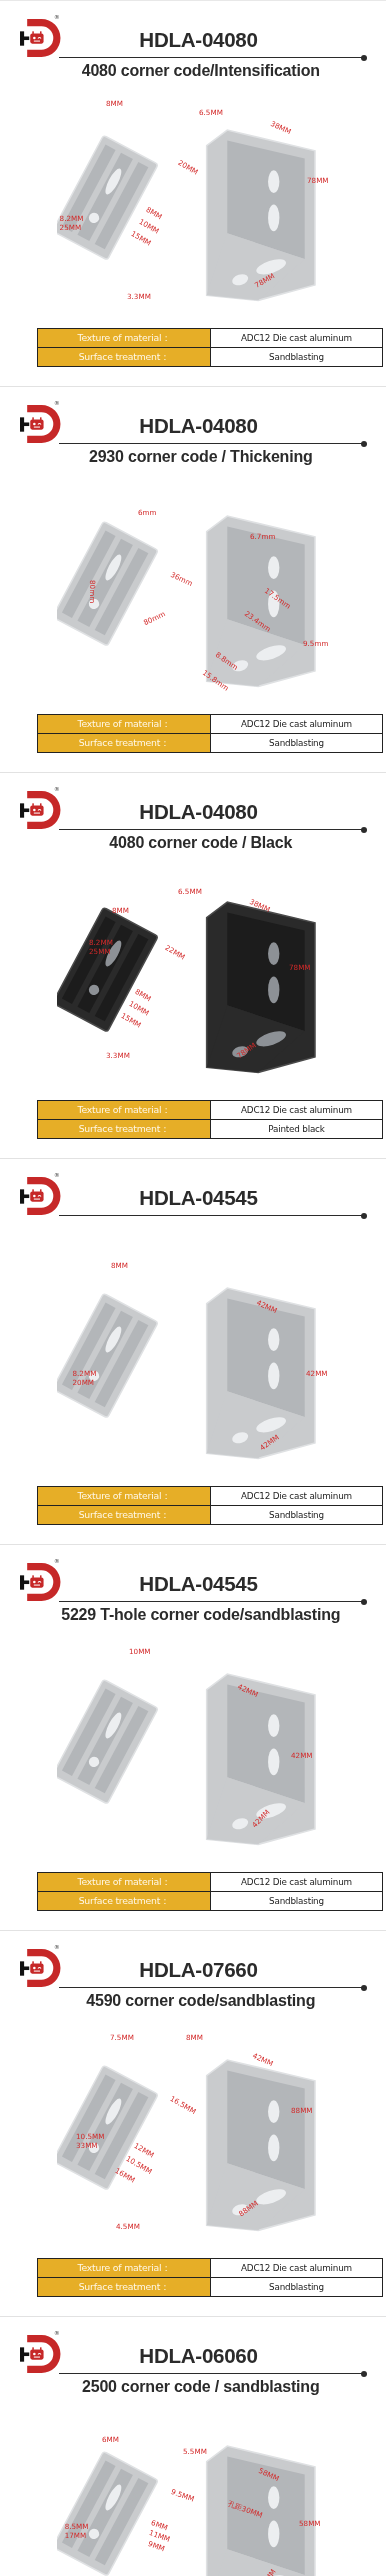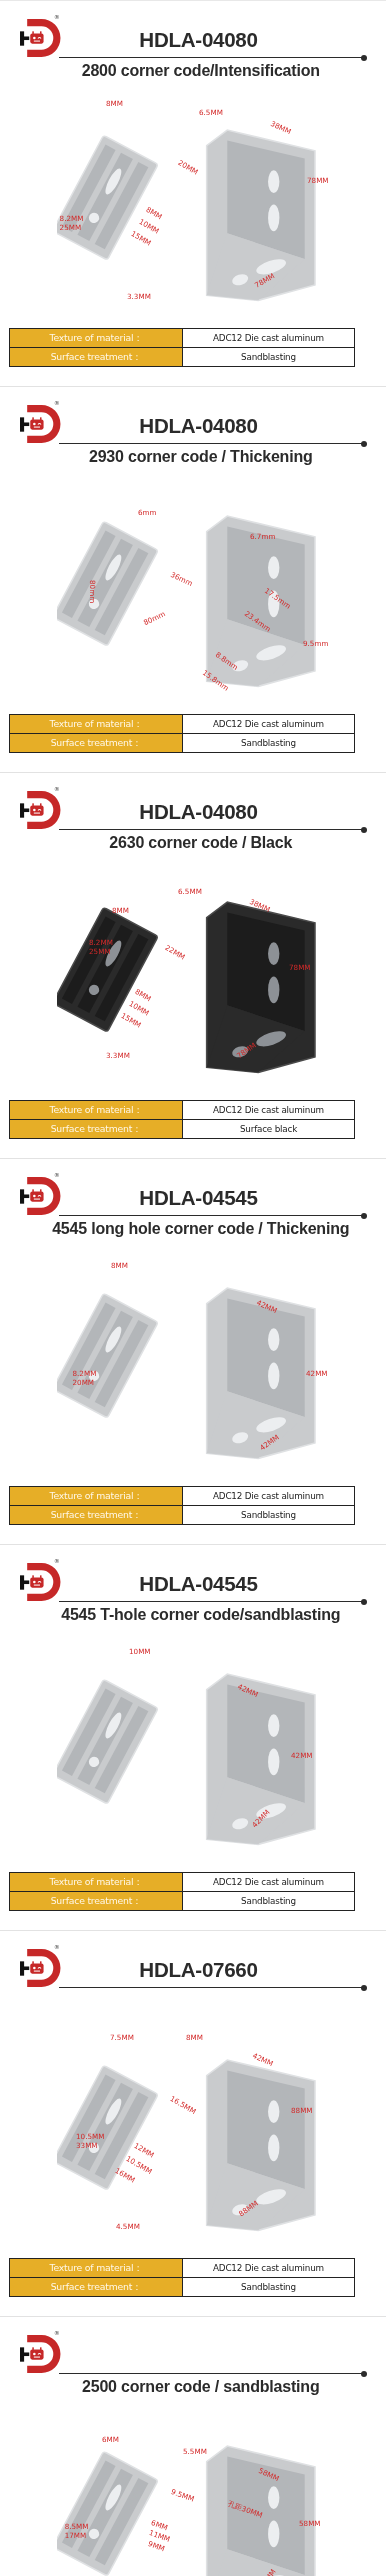--- a/index.html
+++ b/index.html
@@ -15,21 +15,21 @@
   .rule { position: absolute; left: 59px; top: 56px; width: 304px; height: 1px; background: #2b2b2b; }
   .rule-dot { position: absolute; left: 361px; top: 54px; width: 6.2px; height: 6.2px; border-radius: 50%; background: #2b2b2b; }
   .subtitle { position: absolute; left: 0; right: 0; top: 61px; text-align: center; font-size: 16px; color: #2b2b2b; padding-left: 15.5px; letter-spacing: -0.2px; }
 
   
   .figure { position: absolute; left: 57px; top: 93px; width: 289px; height: 227px; }
   .figure svg { width: 100%; height: 100%; }
   .dim { position: absolute; color: #d32a2a; font-size: 7.2px; font-family: "DejaVu Sans", sans-serif; white-space: pre; line-height: 1.3; }
 
   
-  .spec { position: absolute; left: 9px; top: 327px; width: 346px; border: 0.8px solid #222; border-collapse: collapse; }
+  .spec { position: absolute; left: 37px; top: 327px; width: 346px; border: 0.8px solid #222; border-collapse: collapse; }
   .spec td { height: 19px; font-size: 9.8px; border: 0.5px solid #222; text-align: center; }
   .spec td.k { width: 173px; background: #e6ae27; color: #fff8e8; font-family: "DejaVu Sans", sans-serif; font-size: 9.3px; letter-spacing: -0.2px; }
   .spec td.v { background: #fff; color: #222; font-family: "DejaVu Sans", sans-serif; font-size: 8.8px; letter-spacing: -0.2px; }
 </style>
 </head>
 <body>
 
 <div id="sections">
   <section class="section">
     <svg class="logo" viewBox="0 0 80 82">
@@ -40,21 +40,21 @@
       <rect x="24" y="28" width="3" height="5" fill="#C62828"></rect>
       <rect x="39" y="28" width="3" height="5" fill="#C62828"></rect>
       <circle cx="28" cy="41" r="2.5" fill="#fff"></circle>
       <path d="M35 42 q3 -4 6 0" stroke="#fff" stroke-width="2" fill="none"></path>
       <rect x="27" y="46" width="12" height="2" fill="#fff"></rect>
     </svg>
     <span class="reg">®</span>
     <h1 class="title">HDLA-04080</h1>
     <div class="rule"></div>
     <div class="rule-dot"></div>
-    <h2 class="subtitle">2800 corner code/Intensification</h2>
+    <h2 class="subtitle">4080 corner code/Intensification</h2>
     <div class="figure"><svg viewBox="0 0 560 440">
           <g transform="translate(90,80) rotate(28)">
             <rect x="0" y="0" width="120" height="210" rx="6" fill="#c9cbcd" stroke="#dfe1e3" stroke-width="3"></rect>
             <rect x="12" y="14" width="22" height="180" fill="#b3b6b9"></rect>
             <rect x="46" y="14" width="26" height="180" fill="#b3b6b9"></rect>
             <rect x="84" y="14" width="22" height="180" fill="#b3b6b9"></rect>
             <ellipse cx="59" cy="70" rx="9" ry="28" fill="#eceef0"></ellipse>
             <circle cx="59" cy="150" r="10" fill="#eceef0"></circle>
           </g>
           <g transform="translate(270,70)">
@@ -141,21 +141,21 @@
       <rect x="24" y="28" width="3" height="5" fill="#C62828"></rect>
       <rect x="39" y="28" width="3" height="5" fill="#C62828"></rect>
       <circle cx="28" cy="41" r="2.5" fill="#fff"></circle>
       <path d="M35 42 q3 -4 6 0" stroke="#fff" stroke-width="2" fill="none"></path>
       <rect x="27" y="46" width="12" height="2" fill="#fff"></rect>
     </svg>
     <span class="reg">®</span>
     <h1 class="title">HDLA-04080</h1>
     <div class="rule"></div>
     <div class="rule-dot"></div>
-    <h2 class="subtitle">2630 corner code / Black</h2>
+    <h2 class="subtitle">4080 corner code / Black</h2>
     <div class="figure"><svg viewBox="0 0 560 440">
           <g transform="translate(90,80) rotate(28)">
             <rect x="0" y="0" width="120" height="210" rx="6" fill="#2a2a2a" stroke="#4a4a4a" stroke-width="3"></rect>
             <rect x="12" y="14" width="22" height="180" fill="#1c1c1c"></rect>
             <rect x="46" y="14" width="26" height="180" fill="#1c1c1c"></rect>
             <rect x="84" y="14" width="22" height="180" fill="#1c1c1c"></rect>
             <ellipse cx="59" cy="70" rx="9" ry="28" fill="#8d9196"></ellipse>
             <circle cx="59" cy="150" r="10" fill="#8d9196"></circle>
           </g>
           <g transform="translate(270,70)">
@@ -170,21 +170,21 @@
         </svg><span class="dim" style="left: 121px; top: 20.6px;">6.5MM</span><span class="dim" style="left: 195px; top: 31px; transform: rotate(25deg); transform-origin: left top;">38MM</span><span class="dim" style="left: 55px; top: 40px;">8MM</span><span class="dim" style="left: 32px; top: 72px;">8.2MM
 25MM</span><span class="dim" style="left: 111px; top: 77px; transform: rotate(30deg); transform-origin: left top;">22MM</span><span class="dim" style="left: 232px; top: 97px;">78MM</span><span class="dim" style="left: 81px; top: 121px; transform: rotate(30deg); transform-origin: left top;">8MM</span><span class="dim" style="left: 75px; top: 133px; transform: rotate(30deg); transform-origin: left top;">10MM</span><span class="dim" style="left: 67px; top: 145px; transform: rotate(30deg); transform-origin: left top;">15MM</span><span class="dim" style="left: 49px; top: 185px;">3.3MM</span><span class="dim" style="left: 178px; top: 187px; transform: rotate(-35deg); transform-origin: left top;">78MM</span></div>
     <table class="spec">
       <tbody>
           <tr>
         <td class="k">Texture of material：</td>
         <td class="v">ADC12 Die cast aluminum</td>
       </tr>
       <tr>
         <td class="k">Surface treatment：</td>
-        <td class="v">Surface black</td>
+        <td class="v">Painted black</td>
       </tr>
     </tbody>
       </table>
   </section>
 
   <section class="section">
     <svg class="logo" viewBox="0 0 80 82">
       <path d="M14 4 H42 A37 37 0 0 1 42 78 H14 V64 H42 A23 23 0 0 0 42 18 H14 Z" fill="#C62828"></path>
       <rect x="0" y="28" width="8" height="28" fill="#111"></rect>
       <rect x="0" y="38" width="18" height="7" fill="#111"></rect>
@@ -192,21 +192,20 @@
       <rect x="24" y="28" width="3" height="5" fill="#C62828"></rect>
       <rect x="39" y="28" width="3" height="5" fill="#C62828"></rect>
       <circle cx="28" cy="41" r="2.5" fill="#fff"></circle>
       <path d="M35 42 q3 -4 6 0" stroke="#fff" stroke-width="2" fill="none"></path>
       <rect x="27" y="46" width="12" height="2" fill="#fff"></rect>
     </svg>
     <span class="reg">®</span>
     <h1 class="title">HDLA-04545</h1>
     <div class="rule"></div>
     <div class="rule-dot"></div>
-    <h2 class="subtitle">4545 long hole corner code / Thickening</h2>
     <div class="figure"><svg viewBox="0 0 560 440">
           <g transform="translate(90,80) rotate(28)">
             <rect x="0" y="0" width="120" height="210" rx="6" fill="#c9cbcd" stroke="#dfe1e3" stroke-width="3"></rect>
             <rect x="12" y="14" width="22" height="180" fill="#b3b6b9"></rect>
             <rect x="46" y="14" width="26" height="180" fill="#b3b6b9"></rect>
             <rect x="84" y="14" width="22" height="180" fill="#b3b6b9"></rect>
             <ellipse cx="59" cy="70" rx="9" ry="28" fill="#eceef0"></ellipse>
             <circle cx="59" cy="150" r="10" fill="#eceef0"></circle>
           </g>
           <g transform="translate(270,70)">
@@ -243,21 +242,21 @@
       <rect x="24" y="28" width="3" height="5" fill="#C62828"></rect>
       <rect x="39" y="28" width="3" height="5" fill="#C62828"></rect>
       <circle cx="28" cy="41" r="2.5" fill="#fff"></circle>
       <path d="M35 42 q3 -4 6 0" stroke="#fff" stroke-width="2" fill="none"></path>
       <rect x="27" y="46" width="12" height="2" fill="#fff"></rect>
     </svg>
     <span class="reg">®</span>
     <h1 class="title">HDLA-04545</h1>
     <div class="rule"></div>
     <div class="rule-dot"></div>
-    <h2 class="subtitle">4545 T-hole corner code/sandblasting</h2>
+    <h2 class="subtitle">5229 T-hole corner code/sandblasting</h2>
     <div class="figure"><svg viewBox="0 0 560 440">
           <g transform="translate(90,80) rotate(28)">
             <rect x="0" y="0" width="120" height="210" rx="6" fill="#c9cbcd" stroke="#dfe1e3" stroke-width="3"></rect>
             <rect x="12" y="14" width="22" height="180" fill="#b3b6b9"></rect>
             <rect x="46" y="14" width="26" height="180" fill="#b3b6b9"></rect>
             <rect x="84" y="14" width="22" height="180" fill="#b3b6b9"></rect>
             <ellipse cx="59" cy="70" rx="9" ry="28" fill="#eceef0"></ellipse>
             <circle cx="59" cy="150" r="10" fill="#eceef0"></circle>
           </g>
           <g transform="translate(270,70)">
@@ -293,20 +292,21 @@
       <rect x="24" y="28" width="3" height="5" fill="#C62828"></rect>
       <rect x="39" y="28" width="3" height="5" fill="#C62828"></rect>
       <circle cx="28" cy="41" r="2.5" fill="#fff"></circle>
       <path d="M35 42 q3 -4 6 0" stroke="#fff" stroke-width="2" fill="none"></path>
       <rect x="27" y="46" width="12" height="2" fill="#fff"></rect>
     </svg>
     <span class="reg">®</span>
     <h1 class="title">HDLA-07660</h1>
     <div class="rule"></div>
     <div class="rule-dot"></div>
+    <h2 class="subtitle">4590 corner code/sandblasting</h2>
     <div class="figure"><svg viewBox="0 0 560 440">
           <g transform="translate(90,80) rotate(28)">
             <rect x="0" y="0" width="120" height="210" rx="6" fill="#c9cbcd" stroke="#dfe1e3" stroke-width="3"></rect>
             <rect x="12" y="14" width="22" height="180" fill="#b3b6b9"></rect>
             <rect x="46" y="14" width="26" height="180" fill="#b3b6b9"></rect>
             <rect x="84" y="14" width="22" height="180" fill="#b3b6b9"></rect>
             <ellipse cx="59" cy="70" rx="9" ry="28" fill="#eceef0"></ellipse>
             <circle cx="59" cy="150" r="10" fill="#eceef0"></circle>
           </g>
           <g transform="translate(270,70)">
@@ -340,20 +340,21 @@
       <rect x="0" y="28" width="8" height="28" fill="#111"></rect>
       <rect x="0" y="38" width="18" height="7" fill="#111"></rect>
       <rect x="20" y="32" width="26" height="20" rx="4" fill="#C62828"></rect>
       <rect x="24" y="28" width="3" height="5" fill="#C62828"></rect>
       <rect x="39" y="28" width="3" height="5" fill="#C62828"></rect>
       <circle cx="28" cy="41" r="2.5" fill="#fff"></circle>
       <path d="M35 42 q3 -4 6 0" stroke="#fff" stroke-width="2" fill="none"></path>
       <rect x="27" y="46" width="12" height="2" fill="#fff"></rect>
     </svg>
     <span class="reg">®</span>
+    <h1 class="title">HDLA-06060</h1>
     <div class="rule"></div>
     <div class="rule-dot"></div>
     <h2 class="subtitle">2500 corner code / sandblasting</h2>
     <div class="figure"><svg viewBox="0 0 560 440">
           <g transform="translate(90,80) rotate(28)">
             <rect x="0" y="0" width="120" height="210" rx="6" fill="#c9cbcd" stroke="#dfe1e3" stroke-width="3"></rect>
             <rect x="12" y="14" width="22" height="180" fill="#b3b6b9"></rect>
             <rect x="46" y="14" width="26" height="180" fill="#b3b6b9"></rect>
             <rect x="84" y="14" width="22" height="180" fill="#b3b6b9"></rect>
             <ellipse cx="59" cy="70" rx="9" ry="28" fill="#eceef0"></ellipse>

